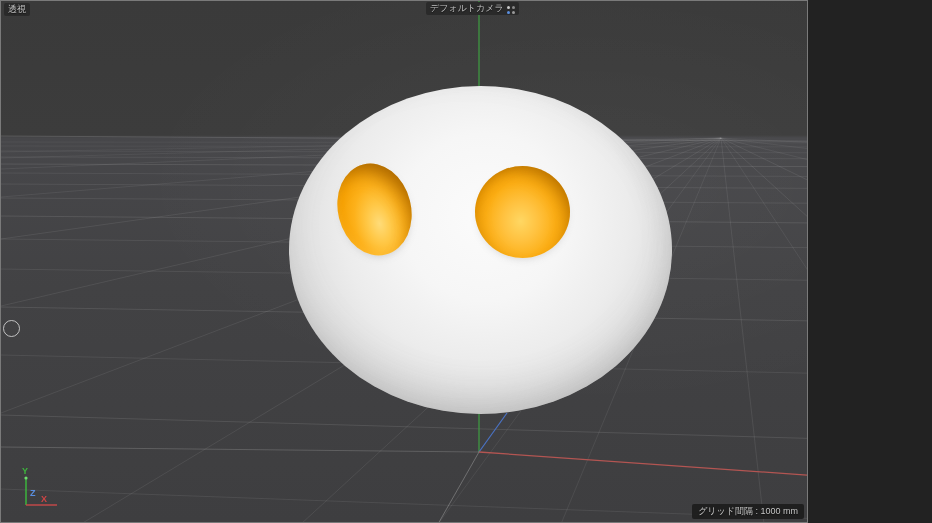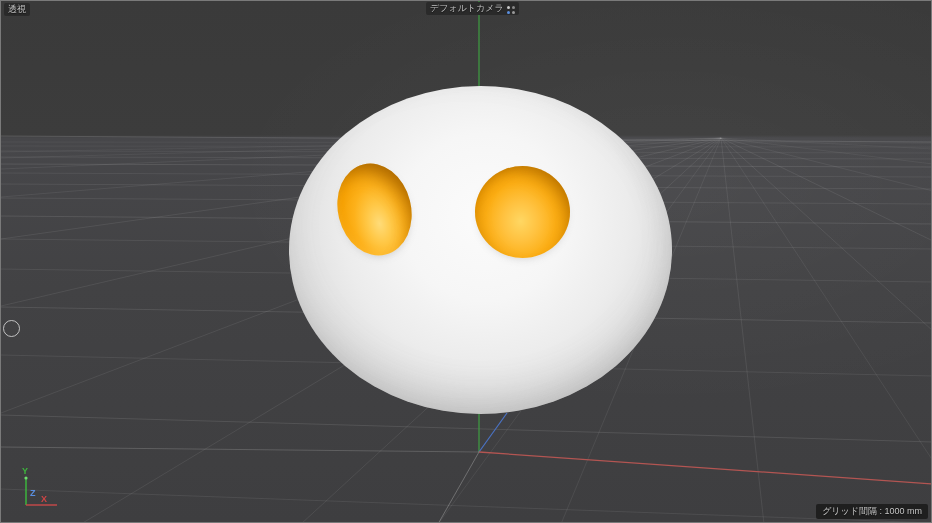--- a/index.html
+++ b/index.html
@@ -1,19 +1,19 @@
 <!DOCTYPE html>
 <html><head>
 <meta charset="utf-8">
 <style>
   html,body{margin:0;padding:0;background:#222;}
   *{box-sizing:border-box;}
   .viewport{
     position:relative;
-    width:932px;height:523px;
+    width:808px;height:523px;
     border:1px solid #7a7a7a;
     overflow:hidden;
     font-family:"Liberation Sans","DejaVu Sans",sans-serif;
     background:
       radial-gradient(ellipse 700px 350px at 72% 35%, rgba(255,255,255,0.035), rgba(255,255,255,0) 65%),
       linear-gradient(to bottom, #3a3a3a 0px, #3c3c3c 134px, #47474a 137px, #424244 55%, #3e3e40 100%);
   }
   svg{position:absolute;left:0;top:0;}
   
   .body-sphere{

